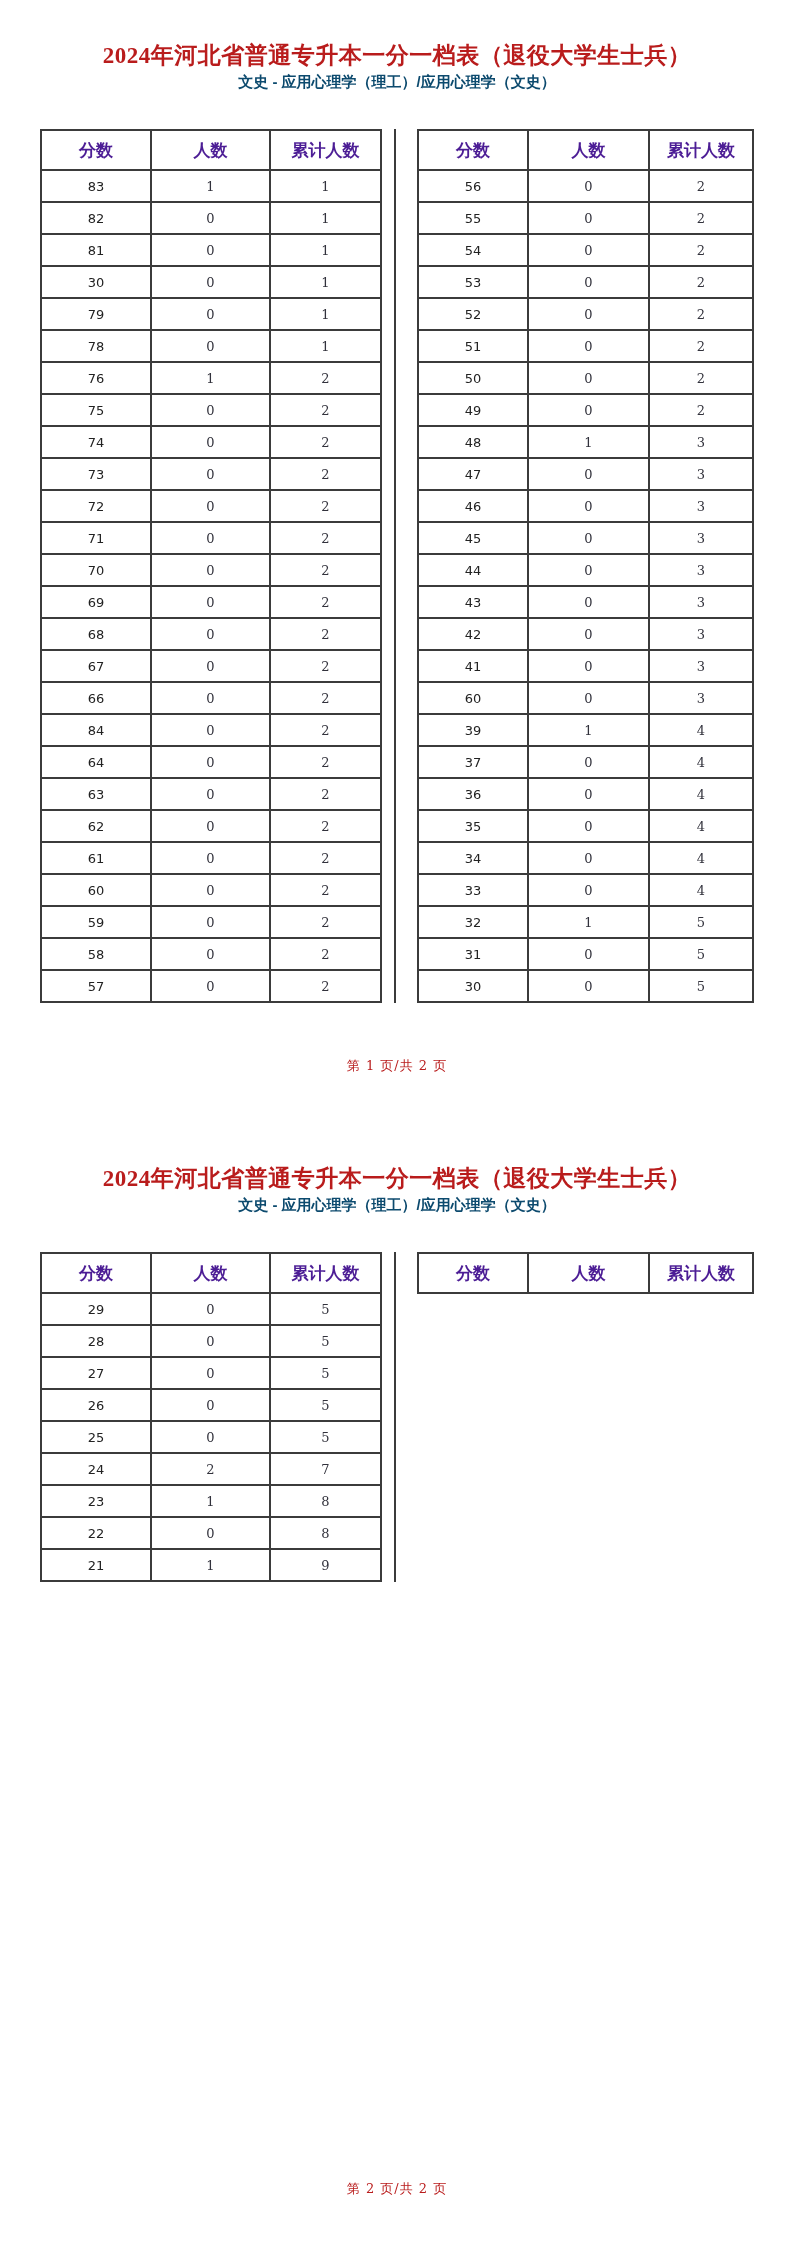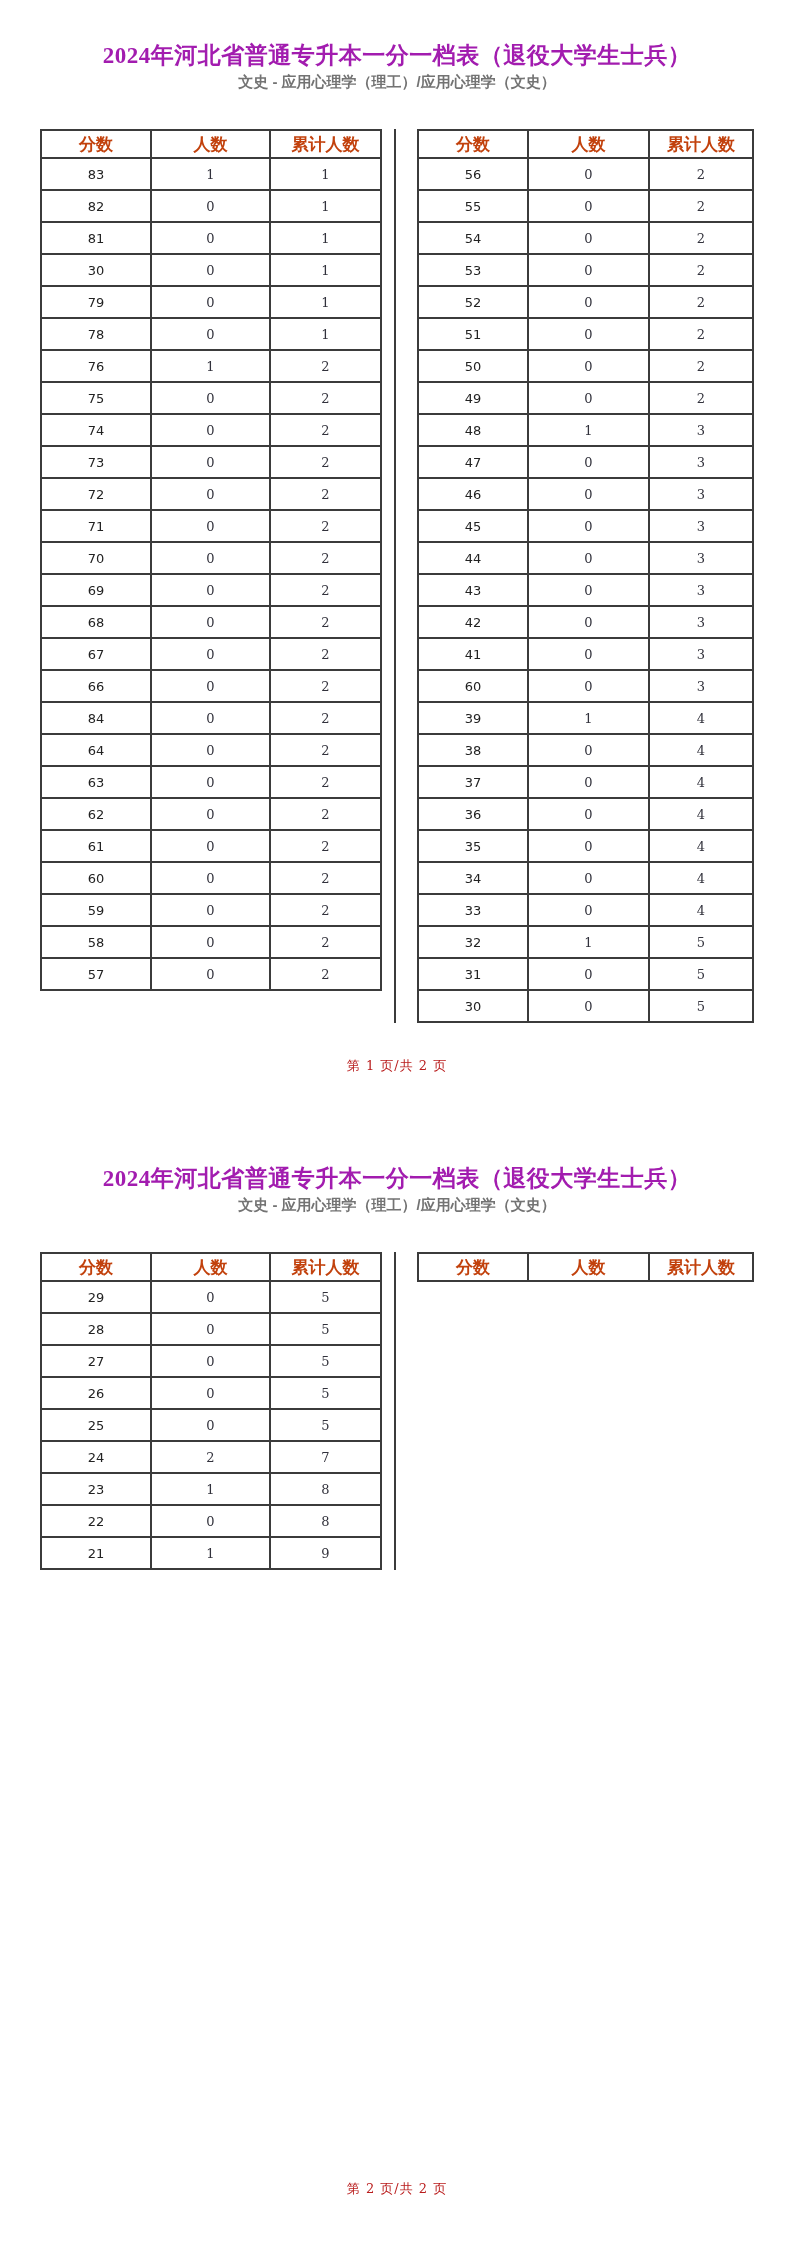--- a/index.html
+++ b/index.html
@@ -18,55 +18,55 @@
   }
   .title {
     position:absolute;
     top:40px; left:0;
     width:100%;
     text-align:center;
     font-family:"Liberation Serif","DejaVu Serif",serif;
     font-weight:700;
     font-size:23px;
     letter-spacing:0.5px;
-    color:#a21caf;
+    color:#b91c1c;
   }
   .subtitle {
     position:absolute;
     top:73px; left:0;
     width:100%;
     text-align:center;
     font-family:"Liberation Sans","DejaVu Sans",sans-serif;
     font-weight:700;
     font-size:15px;
-    color:#737373;
+    color:#0c4a6e;
   }
   .tables {
     position:absolute;
     top:129px; left:40px;
     display:flex;
     align-items:flex-start;
   }
   table.score-table {
     border-collapse:collapse;
     table-layout:fixed;
     background:#ffffff;
   }
   table.score-table th, table.score-table td {
     border:2px solid #3b3b3b;
     text-align:center;
     vertical-align:middle;
     overflow:hidden;
   }
   table.score-table th {
-    height:28px;
+    height:40px;
     font-family:Liberation Mono, monospace;
     font-weight:700;
     font-size:17px;
-    color:#c2410c;
+    color:#4c1d95;
   }
   table.score-table td { height:32px; }
   td.score {
     font-family:"DejaVu Sans","Liberation Sans",sans-serif;
     font-size:13px;
     color:#222222;
   }
   td.num {
     font-family:"DejaVu Serif","Liberation Serif",serif;
     font-size:13px;
@@ -340,25 +340,20 @@
             <td class="score">60</td>
             <td class="num">0</td>
             <td class="num">3</td>
           </tr>
           <tr>
             <td class="score">39</td>
             <td class="num">1</td>
             <td class="num">4</td>
           </tr>
           <tr>
-            <td class="score">38</td>
-            <td class="num">0</td>
-            <td class="num">4</td>
-          </tr>
-          <tr>
             <td class="score">37</td>
             <td class="num">0</td>
             <td class="num">4</td>
           </tr>
           <tr>
             <td class="score">36</td>
             <td class="num">0</td>
             <td class="num">4</td>
           </tr>
           <tr>

